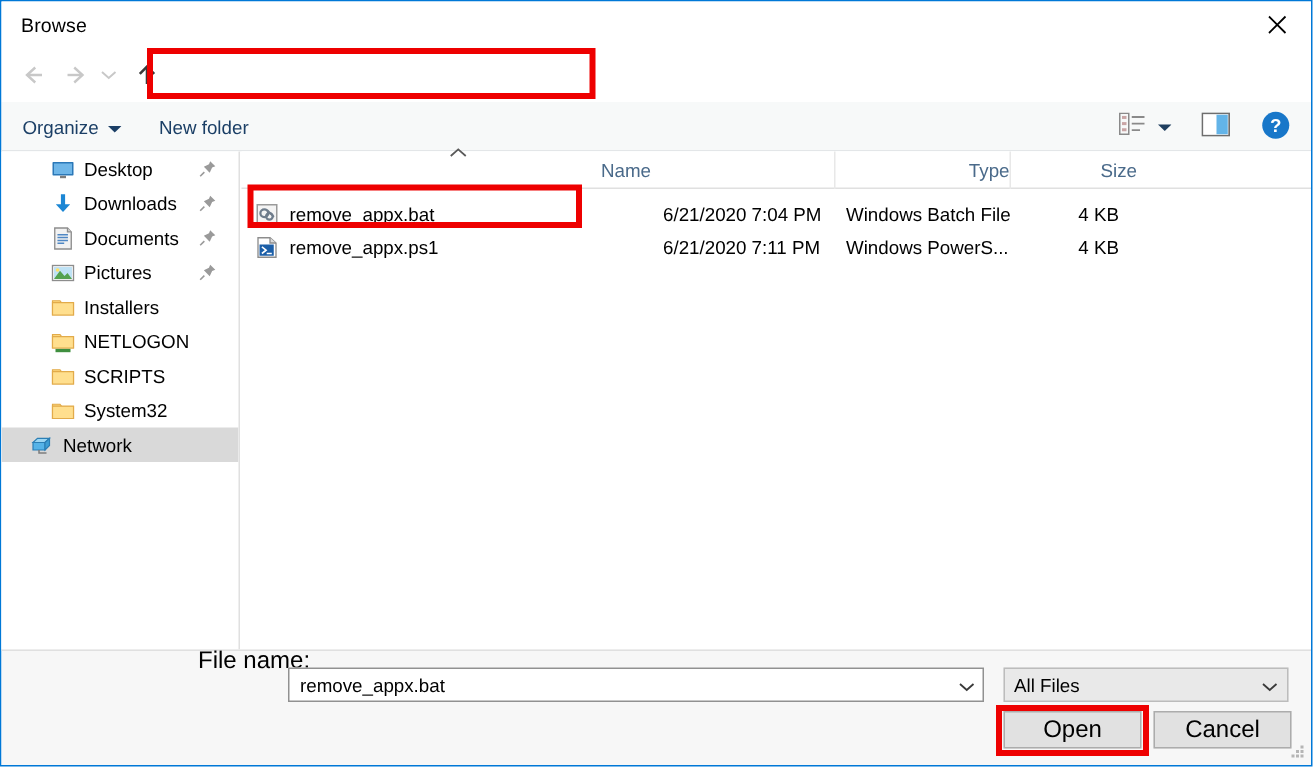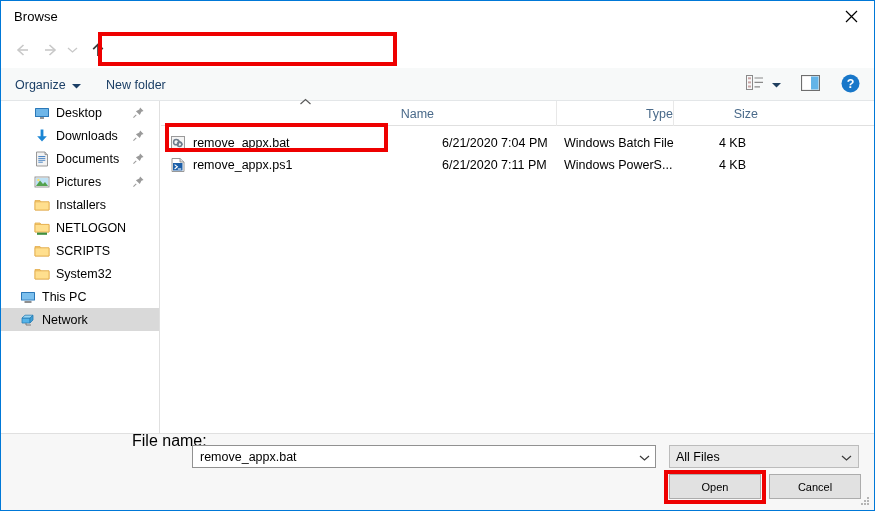--- a/index.html
+++ b/index.html
@@ -248,21 +248,21 @@
     font-size: 12.5px; color: #000; margin-left: 6px;
   }
   #filter-caret { position: absolute; right: 6px; top: 5px; }
 
   .dlgbtn {
     position: absolute; top: 473px;
     width: 92px; height: 25px;
     border: 1px solid #acacac;
     background: #e1e1e1;
     display: flex; align-items: center; justify-content: center;
-    font-size: 11px; color: #000;
+    font-size: 16px; color: #000;
   }
   #open-btn   { left: 668px; }
   #cancel-btn { left: 768px; }
 
   #resize-grip {
     position: absolute; right: 3px; bottom: 3px;
     width: 12px; height: 12px;
   }
 
   
@@ -504,30 +504,20 @@
           <span>SCRIPTS</span>
         </div>
         <div class="nav-item lvl1">
           <span class="ico">
             <svg width="16" height="16" viewBox="0 0 16 16">
               <path d="M1 3.5 h5 l1.2 1.6 H15 V13 H1 Z" fill="#fcd77f" stroke="#e2ab4a" stroke-width=".8"></path>
               <path d="M1 4.8 h14 V13 H1 Z" fill="#ffdf8e" stroke="#e2ab4a" stroke-width=".8"></path>
             </svg>
           </span>
           <span>System32</span>
-        </div>
-        <div class="nav-item lvl0">
-          <span class="ico">
-            <svg width="16" height="16" viewBox="0 0 16 16">
-              <rect x="1" y="3" width="14" height="8.6" rx="0.5" fill="#2b78b8"></rect>
-              <rect x="2" y="4" width="12" height="6.6" fill="#7cc0ee"></rect>
-              <rect x="4.5" y="12" width="7" height="2" fill="#8f8f8f"></rect>
-            </svg>
-          </span>
-          <span>This PC</span>
         </div>
         <div class="nav-item lvl0 selected">
           <span class="ico">
             <svg width="16" height="16" viewBox="0 0 16 16">
               <path d="M2 6 h8 v5 H2 Z" fill="#55b3e8" stroke="#2a7eb5" stroke-width=".8"></path>
               <path d="M2 6 L5 3.2 h8 L10 6 Z" fill="#9bd6f3" stroke="#2a7eb5" stroke-width=".8"></path>
               <path d="M10 6 L13 3.2 V8 L10 11 Z" fill="#3e9ed4" stroke="#2a7eb5" stroke-width=".8"></path>
               <path d="M6 11 v2 h5" stroke="#7d7d7d" stroke-width="1" fill="none"></path>
             </svg>
           </span>

